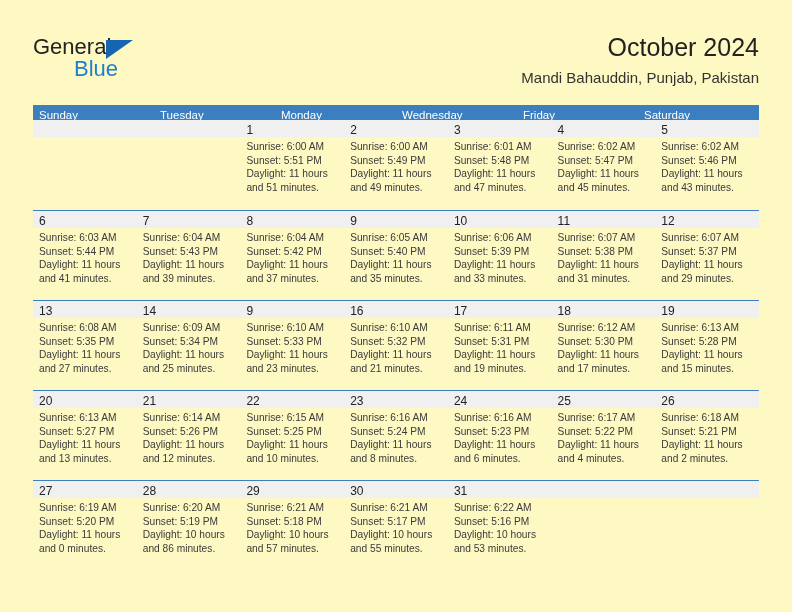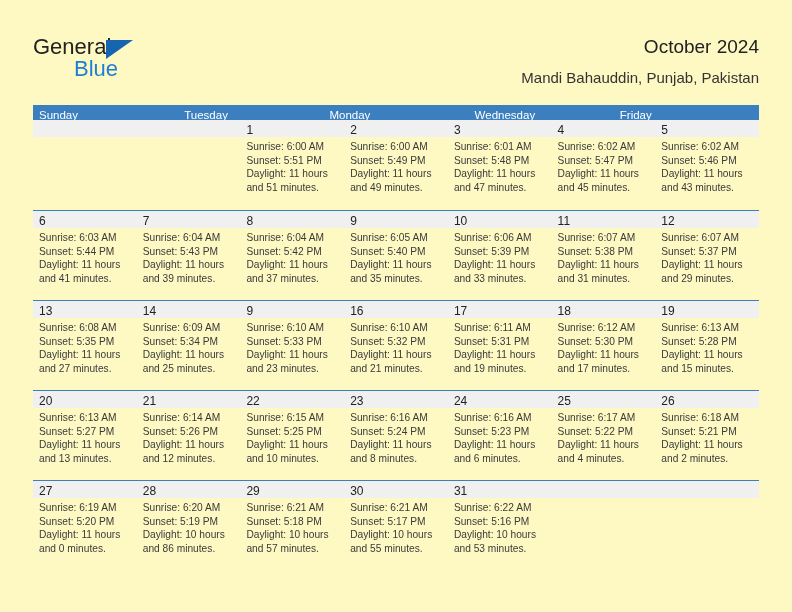--- a/index.html
+++ b/index.html
@@ -63,21 +63,21 @@
     line-height: 26px;
   }
 
   .title-block {
     position: absolute;
     right: 0;
     top: 0;
     text-align: right;
   }
   .cal-title {
-    font-size: 19px;
+    font-size: 25px;
     color: #222222;
     line-height: 34px;
     font-weight: normal;
     white-space: nowrap;
   }
   .cal-sub {
     font-size: 15px;
     color: #333333;
     line-height: 22px;
     margin-top: 3px;
@@ -160,20 +160,21 @@
 
   </div>
 
   <div class="calendar">
     <div class="weekday-row">
       <div class="weekday">Sunday</div>
       <div class="weekday">Tuesday</div>
       <div class="weekday">Monday</div>
       <div class="weekday">Wednesday</div>
       <div class="weekday">Friday</div>
+      <div class="weekday">Saturday</div>
     </div>
 
     <div id="weeks-container">
         <div class="week-row first">
           <div class="day-cell blank">
             <div class="day-num-band"></div>
           </div>
           <div class="day-cell blank">
             <div class="day-num-band"></div>
           </div>

